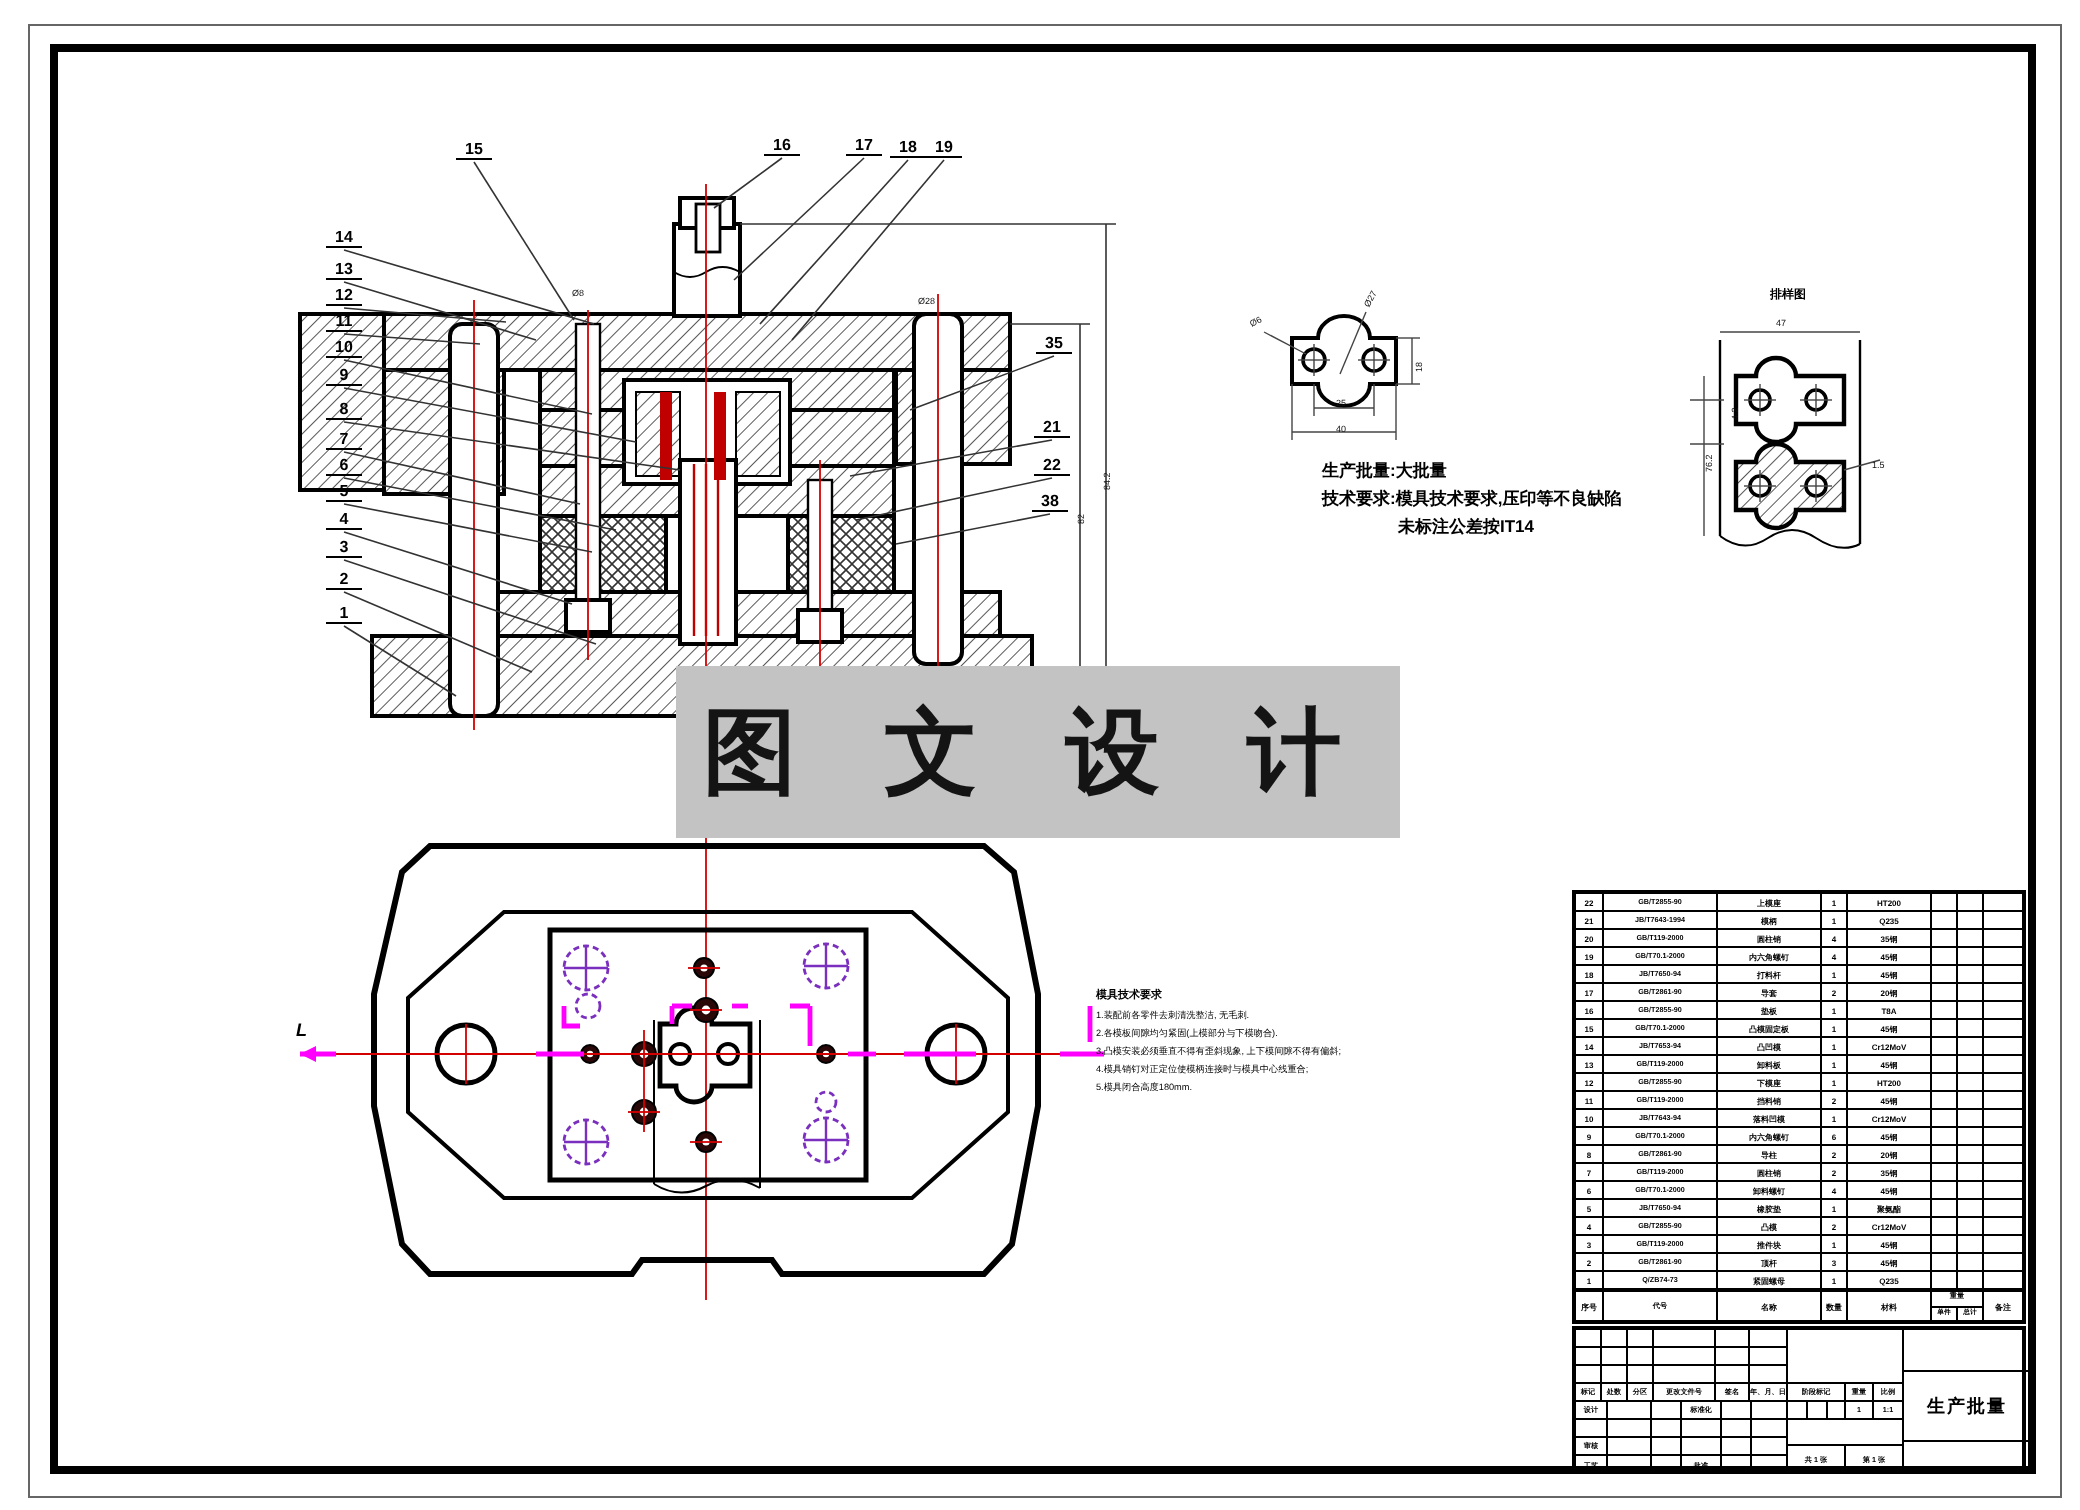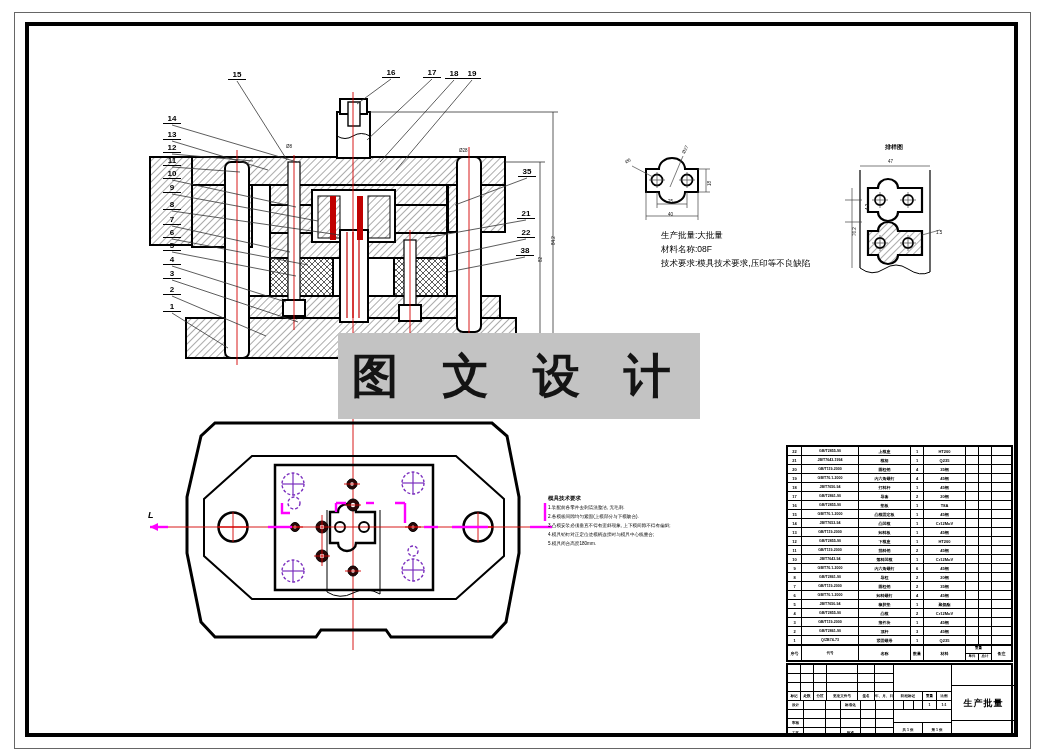--- a/index.html
+++ b/index.html
@@ -7,21 +7,21 @@
        font-family:"Liberation Sans","DejaVu Sans",sans-serif;color:#000;overflow:hidden;}
   .frame-outer{position:absolute;left:14px;top:12px;width:1017px;height:737px;
        border:1px solid #666;box-sizing:border-box;}
   .frame-inner{position:absolute;left:25px;top:22px;width:993px;height:715px;
        border:4px solid #000;box-sizing:border-box;}
   #geom{position:absolute;left:0;top:0;}
   .abs{position:absolute;}
   .callout{position:absolute;width:18px;text-align:center;font-size:8px;font-weight:bold;
        border-bottom:1px solid #000;line-height:9px;}
   .dim{position:absolute;font-size:4.5px;color:#111;white-space:nowrap;transform-origin:left top;}
-  .spec-line{font-size:8.5px;font-weight:normal;line-height:14px;white-space:nowrap;}
+  .spec-line{font-size:8.5px;font-weight:bold;line-height:14px;white-space:nowrap;}
   .spec-indent{padding-left:38px;}
   .notes-title{font-size:5.5px;font-weight:bold;line-height:9px;}
   .notes-line{font-size:4.6px;line-height:9px;white-space:nowrap;}
   .strip-title{position:absolute;left:858px;top:143px;width:72px;text-align:center;font-size:6px;font-weight:bold;}
   .watermark{position:absolute;left:338px;top:333px;width:362px;height:86px;background:#c3c3c3;
        display:flex;align-items:center;justify-content:center;}
   .watermark span{font-family:"Liberation Serif","DejaVu Serif",serif;font-size:47px;color:#141414;
        letter-spacing:16px;white-space:nowrap;font-weight:600;}
   
   .bom{position:absolute;left:786px;top:445px;width:227px;height:217px;border:2px solid #000;
@@ -303,22 +303,22 @@
     <div class="dim" style="left: 668px; top: 212px;">40</div>
     <div class="dim" style="left: 707px; top: 186px; transform: rotate(-90deg);">18</div>
     <div class="dim" style="left: 888px; top: 159px;">47</div>
     <div class="dim" style="left: 865px; top: 210px; transform: rotate(-90deg);">4.2</div>
     <div class="dim" style="left: 852px; top: 236px; transform: rotate(-90deg);">76.2</div>
     <div class="dim" style="left: 936px; top: 230px;">1.5</div>
   </div>
 
 <div class="abs" style="left:661px;top:228px;width:260px;" id="spec-block">
     <div class="spec-line">生产批量:大批量</div>
-    <div class="spec-line">材料名称:08F</div>
     <div class="spec-line">技术要求:模具技术要求,压印等不良缺陷</div>
+    <div class="spec-line spec-indent">未标注公差按IT14</div>
   </div>
 
 <div class="strip-title">排样图</div>
 
 <div class="watermark">
   <span>图 文 设 计</span>
 </div>
 
 <div class="abs" style="left:148px;top:510px;font-size:9px;font-weight:bold;font-style:italic;">L</div>
 

